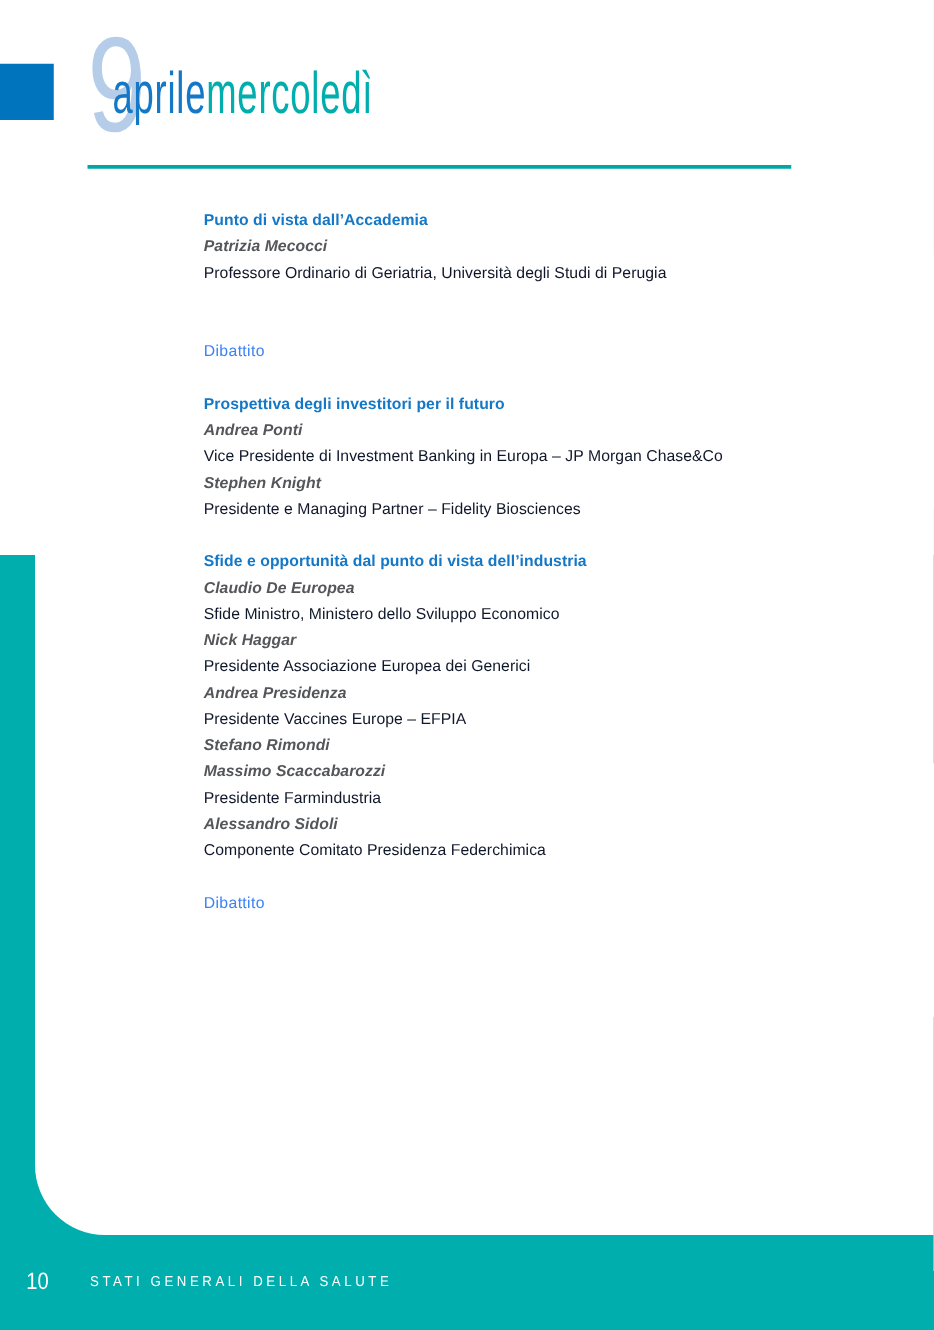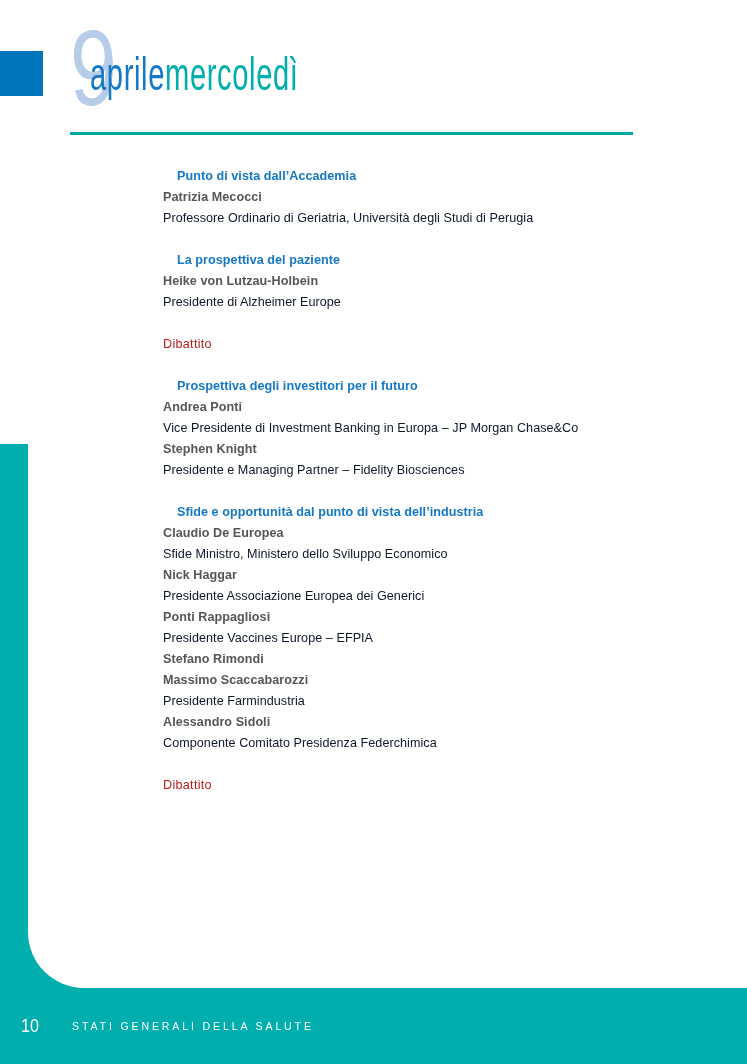--- a/index.html
+++ b/index.html
@@ -106,38 +106,38 @@
     width: 500px;
     z-index: 4;
   }
   .session { margin-bottom: 0; }
   .session-title {
     color: #1578c6;
     font-size: 12.6px;
     font-weight: bold;
     line-height: 21px;
     letter-spacing: 0.05px;
-    margin-left: 14px;
   }
   .speaker-name {
     color: #54565a;
     font-size: 12.6px;
     font-weight: bold;
     line-height: 21px;
     letter-spacing: 0.05px;
+    font-style: italic;
   }
   .speaker-role {
     color: #0f172a;
     font-size: 12.6px;
     font-weight: 400;
     line-height: 21px;
     letter-spacing: 0.05px;
   }
   .debate {
-    color: #b91c1c;
+    color: #3b82f6;
     font-size: 12.6px;
     font-weight: 400;
     line-height: 21px;
     letter-spacing: 0.3px;
   }
   .gap { height: 21px; }
 
   
   #footer {
     position: absolute;
@@ -186,45 +186,40 @@
 </div>
 <div id="header-rule"></div>
 
 <div id="programme">
     <div class="session">
       <div class="session-title">Punto di vista dall’Accademia</div>
       <div class="speaker-name">Patrizia Mecocci</div>
       <div class="speaker-role">Professore Ordinario di Geriatria, Università degli Studi di Perugia</div>
     </div>
     <div class="gap"></div>
-    <div class="session">
-      <div class="session-title">La prospettiva del paziente</div>
-      <div class="speaker-name">Heike von Lutzau-Holbein</div>
-      <div class="speaker-role">Presidente di  Alzheimer Europe</div>
-    </div>
     <div class="gap"></div>
     <div class="session">
       <div class="debate">Dibattito</div>
     </div>
     <div class="gap"></div>
     <div class="session">
       <div class="session-title">Prospettiva degli investitori per il futuro</div>
       <div class="speaker-name">Andrea Ponti</div>
       <div class="speaker-role">Vice Presidente di Investment Banking in Europa – JP Morgan Chase&amp;Co</div>
       <div class="speaker-name">Stephen Knight</div>
       <div class="speaker-role">Presidente e Managing  Partner – Fidelity Biosciences</div>
     </div>
     <div class="gap"></div>
     <div class="session">
       <div class="session-title">Sfide e opportunità dal punto di vista dell’industria</div>
       <div class="speaker-name">Claudio De Europea</div>
       <div class="speaker-role">Sfide Ministro, Ministero dello Sviluppo Economico</div>
       <div class="speaker-name">Nick Haggar</div>
       <div class="speaker-role">Presidente Associazione Europea dei Generici</div>
-      <div class="speaker-name">Ponti Rappagliosi</div>
+      <div class="speaker-name">Andrea Presidenza</div>
       <div class="speaker-role">Presidente Vaccines Europe – EFPIA</div>
       <div class="speaker-name">Stefano Rimondi</div>
       <div class="speaker-name">Massimo Scaccabarozzi</div>
       <div class="speaker-role">Presidente Farmindustria</div>
       <div class="speaker-name">Alessandro Sidoli</div>
       <div class="speaker-role">Componente Comitato Presidenza Federchimica</div>
     </div>
     <div class="gap"></div>
     <div class="session">
       <div class="debate">Dibattito</div>

